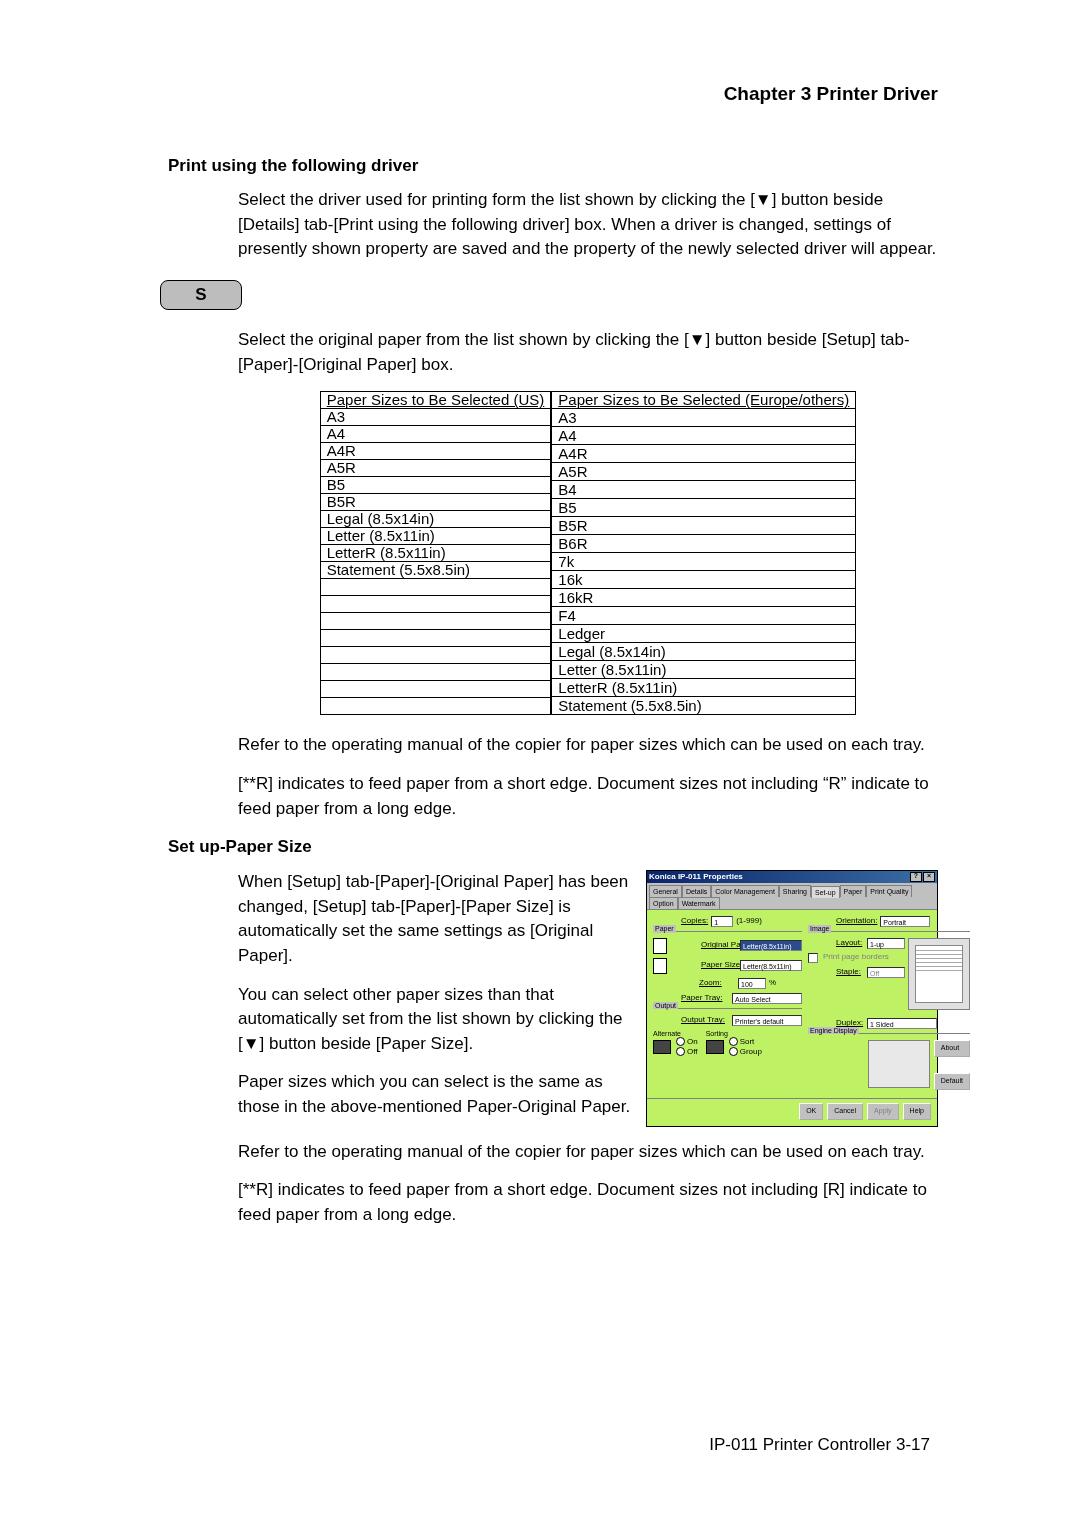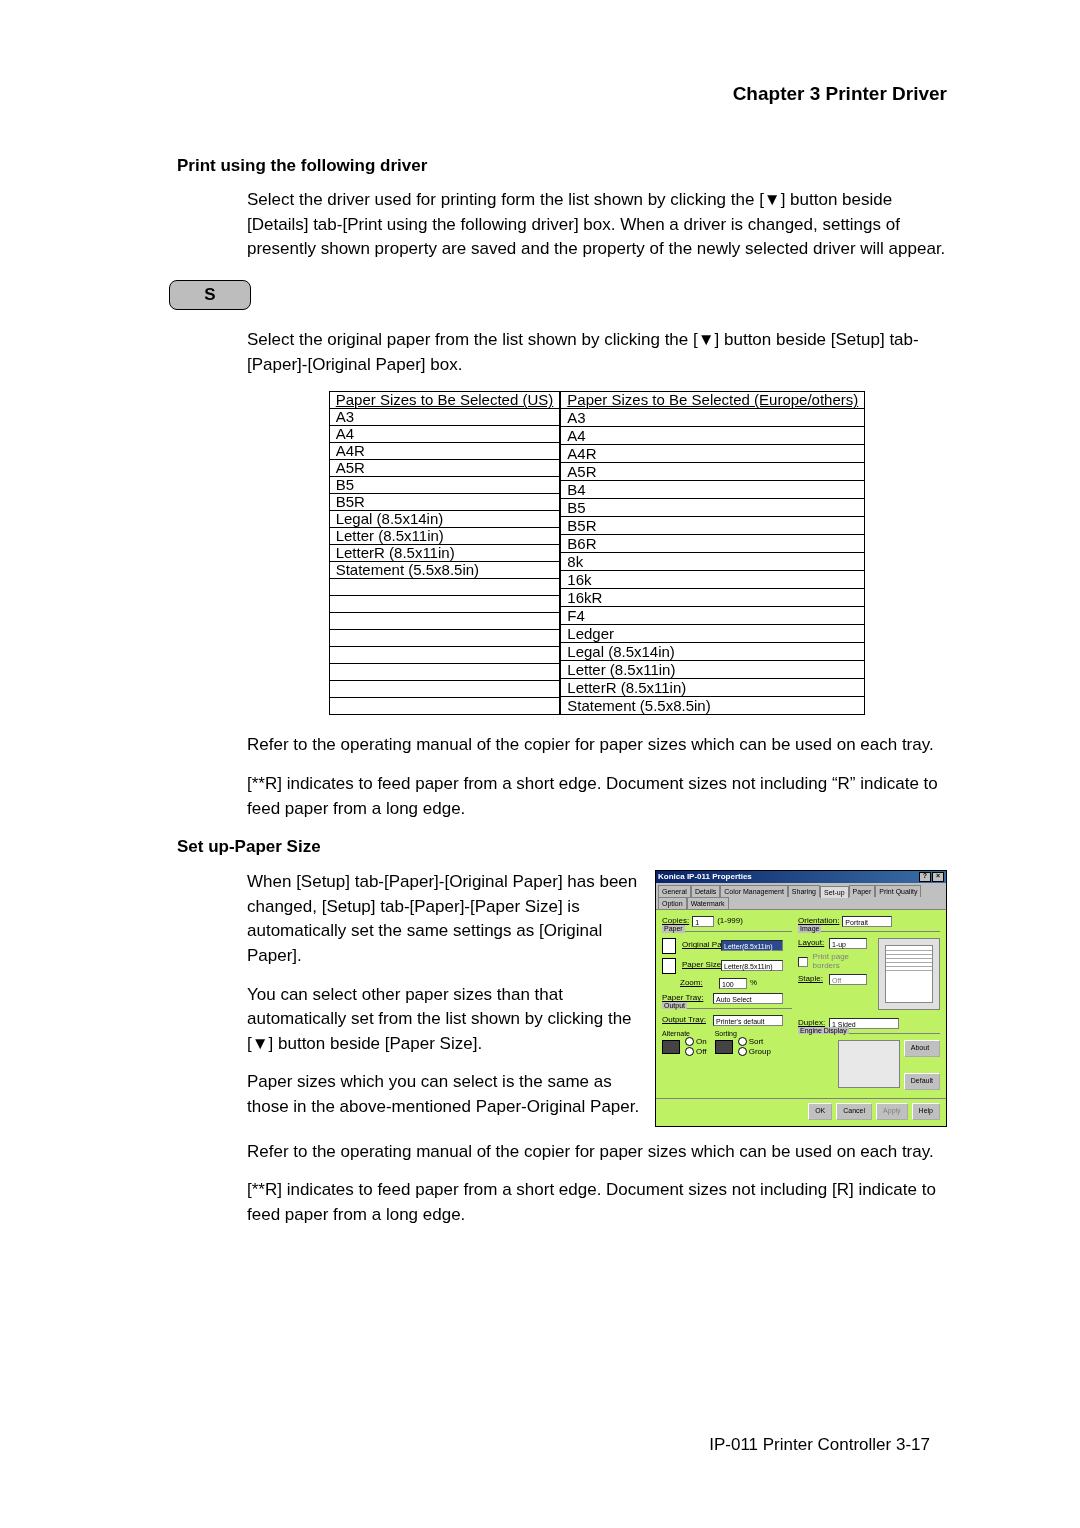--- a/index.html
+++ b/index.html
@@ -10,21 +10,21 @@
     background: #fff;
     font-family: Arial, Helvetica, sans-serif;
     color: #000;
     position: relative;
     font-size: 17px;
     line-height: 1.45;
     box-sizing: border-box;
   }
   .page {
     position: absolute;
-    left: 177px;
+    left: 168px;
     top: 80px;
     width: 770px;
   }
   .chapter-title {
     text-align: right;
     font-weight: bold;
     font-size: 19px;
     margin-bottom: 46px;
     margin-top: 0;
   }
@@ -147,21 +147,21 @@
   }
   .win-body {
     padding: 6px;
   }
   .win-row {
     display: flex;
     align-items: center;
     margin-bottom: 4px;
     gap: 3px;
   }
-  .win-label { white-space: nowrap; }
+  .win-label { white-space: nowrap; margin-left: 28px; }
   .win-label.u { text-decoration: underline; text-decoration-skip-ink: none; }
   .win-input, .win-select {
     background: #fff;
     border: 1px inset #808080;
     height: 11px;
     font-size: 7px;
     padding: 0 2px;
     line-height: 11px;
     box-sizing: border-box;
   }
@@ -334,21 +334,21 @@
             <tr>
               <td>B5</td>
             </tr>
             <tr>
               <td>B5R</td>
             </tr>
             <tr>
               <td>B6R</td>
             </tr>
             <tr>
-              <td>8k</td>
+              <td>7k</td>
             </tr>
             <tr>
               <td>16k</td>
             </tr>
             <tr>
               <td>16kR</td>
             </tr>
             <tr>
               <td>F4</td>
             </tr>

